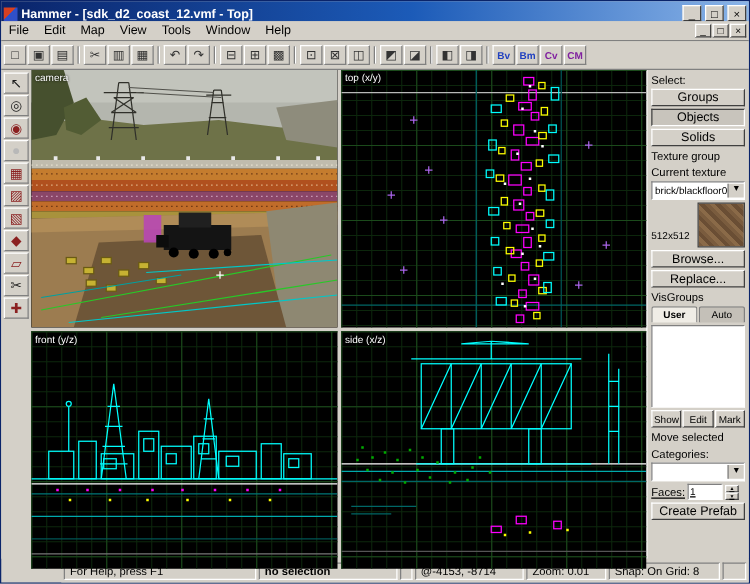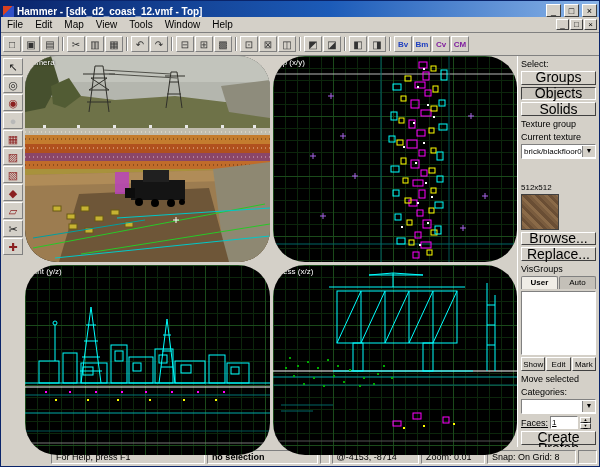--- a/index.html
+++ b/index.html
@@ -21,33 +21,33 @@
   .tool-btn.txt{font-size:8px;font-weight:bold;color:#2040c0;}
   .tool-btn.txtp{font-size:8px;font-weight:bold;color:#8020a0;}
   .sep{width:1px;height:14px;background:#808080;border-right:1px solid #fff;margin:0 2px;flex:none;}
   
   .main{flex:1;display:flex;min-height:0;}
   .palette{width:24px;background:#d4d0c8;display:flex;flex-direction:column;align-items:center;padding-top:2px;gap:1px;flex:none;}
   .pal-btn{width:20px;height:17px;background:#d4d0c8;border:1px solid;border-color:#fff #808080 #808080 #fff;font-size:11px;line-height:14px;text-align:center;padding:0;color:#8b2020;}
   .pal-btn.dark{color:#1a1a1a;}
   .pal-btn.lt{color:#b8b8b8;}
   .vp-area{width:492px;display:grid;grid-template-columns:245px 244px;grid-template-rows:206px 190px;gap:3px;background:#d4d0c8;flex:none;}
-  .viewport{position:relative;background:#000;overflow:hidden;border-radius:32px;}
+  .viewport{position:relative;background:#000;overflow:hidden;}
   .vp-label{position:absolute;top:2px;left:3px;color:#fff;font-size:8px;z-index:5;text-shadow:0 0 2px #000;}
   .grid2d{background-color:#000;background-image:linear-gradient(#1b4a1b 1px,transparent 1px),linear-gradient(90deg,#1b4a1b 1px,transparent 1px),linear-gradient(#0c260c 1px,transparent 1px),linear-gradient(90deg,#0c260c 1px,transparent 1px);background-size:60px 60px,60px 60px,12px 12px,12px 12px;}
   .viewport svg{position:absolute;inset:0;width:100%;height:100%;}
   
   .panel{flex:1;background:#d4d0c8;border-left:1px solid #fff;padding:2px 3px;display:flex;flex-direction:column;gap:2px;font-size:9px;overflow:hidden;}
   .p-label{margin-top:1px;white-space:nowrap;}
-  .p-btn{height:14px;background:#d4d0c8;border:1px solid;border-color:#fff #404040 #404040 #fff;font-size:14px;line-height:11px;text-align:center;width:100%;padding:0;font-family:"Liberation Sans",sans-serif;}
+  .p-btn{height:14px;background:#d4d0c8;border:1px solid;border-color:#fff #404040 #404040 #fff;font-size:10px;line-height:11px;text-align:center;width:100%;padding:0;font-family:"Liberation Sans",sans-serif;}
   .p-btn.pressed{border-color:#404040 #fff #fff #404040;background:#c8c4bc;}
   .combo{height:13px;background:#fff;border:1px solid;border-color:#808080 #fff #fff #808080;display:flex;align-items:center;}
   .combo .val{flex:1;padding:0 2px;font-size:8px;white-space:nowrap;overflow:hidden;}
   .combo .drop{width:12px;height:11px;background:#d4d0c8;border-left:1px solid #808080;font-size:7px;text-align:center;line-height:10px;}
-  .tex-row{display:flex;gap:2px;align-items:flex-start;flex-direction:column;}
+  .tex-row{display:flex;gap:2px;align-items:flex-start;}
   .tex-size{flex:1;font-size:8px;padding-top:22px;}
   .tex-thumb{width:36px;height:34px;border:1px solid #404040;background:repeating-linear-gradient(45deg,#7a5c3e 0 3px,#8a6a48 3px 6px,#6a4e34 6px 9px);}
   .tabs{display:flex;gap:1px;justify-content:center;}
   .tab{flex:1;height:12px;background:#c4c0b8;border:1px solid #808080;border-bottom:none;font-size:8px;text-align:center;line-height:11px;border-radius:2px 2px 0 0;}
   .tab.active{background:#f0ede6;font-weight:bold;}
   .listbox{height:64px;background:#fff;border:1px solid;border-color:#808080 #fff #fff #808080;}
   .btn-row{display:flex;gap:1px;}
   .btn-row .p-btn{font-size:8px;}
   .faces-row{display:flex;gap:2px;align-items:center;text-decoration:underline;}
   .faces-input{width:24px;height:11px;background:#fff;border:1px solid;border-color:#808080 #fff #fff #808080;font-size:8px;padding:0 1px;line-height:11px;}
@@ -340,21 +340,21 @@
               <rect x="62" y="134" width="2" height="2"></rect>
               <rect x="92" y="134" width="2" height="2"></rect>
               <rect x="124" y="134" width="2" height="2"></rect>
               <rect x="158" y="134" width="2" height="2"></rect>
               <rect x="190" y="134" width="2" height="2"></rect>
           </g>
         </svg>
       </div>
 
       <div class="viewport grid2d">
-        <span class="vp-label">press (x/z)</span>
+        <span class="vp-label">side (x/z)</span>
         <svg viewBox="0 0 244 190" preserveAspectRatio="none">
           <line x1="0" y1="106" x2="244" y2="106" stroke="#fff"></line>
           <line x1="0" y1="112" x2="244" y2="112" stroke="#0aa"></line>
           <line x1="0" y1="120" x2="244" y2="120" stroke="#066"></line>
           <line x1="0" y1="176" x2="244" y2="176" stroke="#555"></line>
           <g fill="none" stroke="#0ff">
             <rect x="64" y="26" width="120" height="52"></rect>
             <path d="M88 26 V78 M112 26 V78 M136 26 V78 M160 26 V78"></path>
             <path d="M64 78 L88 26 M88 78 L112 26 M112 78 L136 26 M136 78 L160 26 M160 78 L184 26"></path>
             <path d="M56 22 H192 M120 22 V8 M96 10 H150 M120 8 L96 10 M120 8 L150 10"></path>

